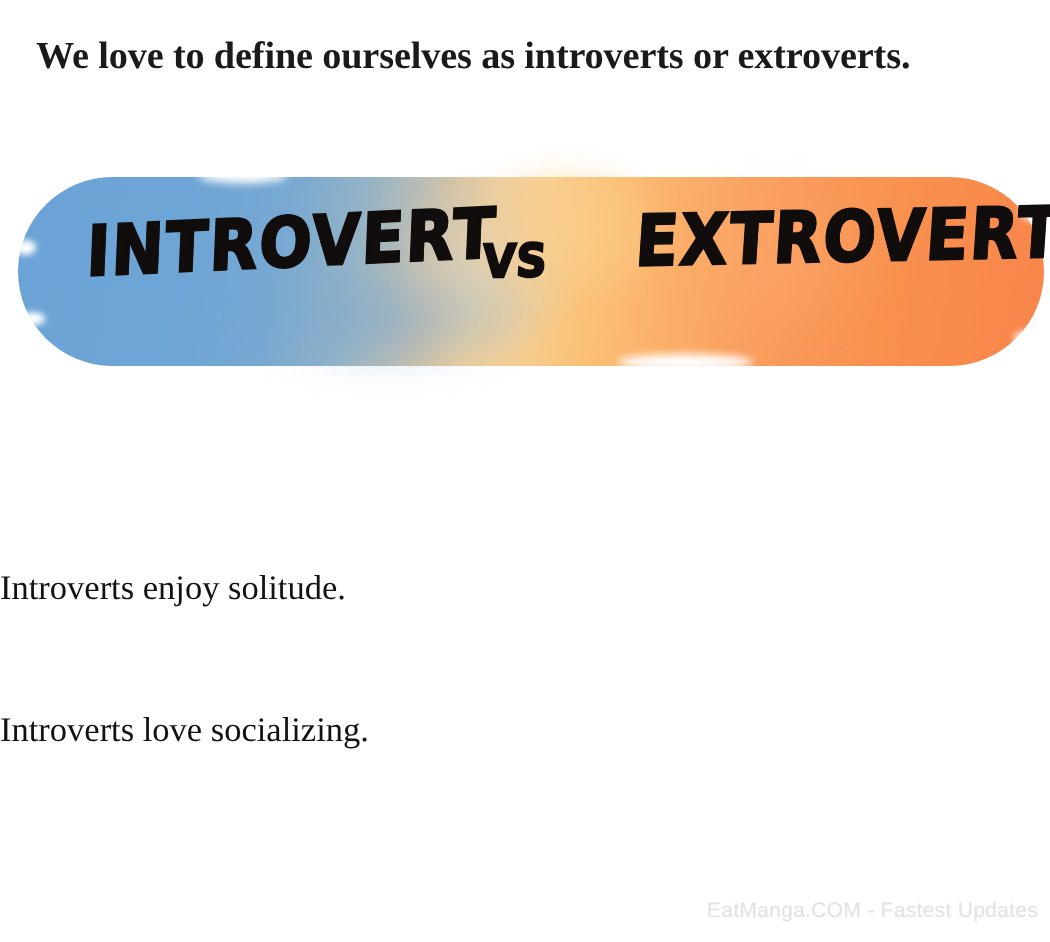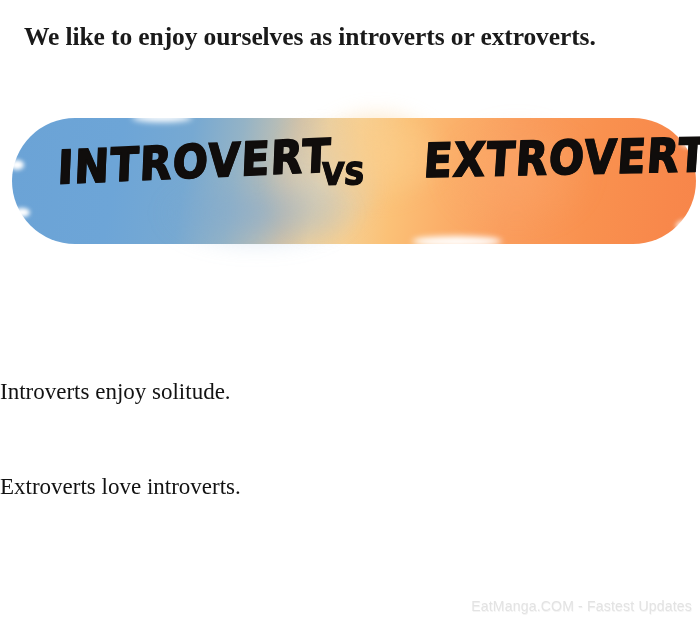--- a/index.html
+++ b/index.html
@@ -187,21 +187,21 @@
     letter-spacing: 0.2px;
     white-space: nowrap;
     text-shadow: 0.5px 0.5px 0 #f4f4f4;
   }
 </style>
 </head>
 <body>
 
 <div class="page">
 
-  <div class="headline">We like to enjoy ourselves as introverts or extroverts.</div>
+  <div class="headline">We love to define ourselves as introverts or extroverts.</div>
 
   <div class="banner-wrap">
 
     <div class="banner-pill"></div>
 
     <div class="blotch blotch-a"></div>
     <div class="blotch blotch-b"></div>
     <div class="blotch blotch-c"></div>
     <div class="blotch blotch-d"></div>
 
@@ -215,17 +215,17 @@
     <div class="banner-text">
       <div class="word word-introvert">INTROVERT</div>
       <div class="word word-vs">VS</div>
       <div class="word word-extrovert">EXTROVERT</div>
     </div>
 
   </div>
 
   <div class="caption caption-1">Introverts enjoy solitude.</div>
 
-  <div class="caption caption-2">Extroverts love introverts.</div>
+  <div class="caption caption-2">Introverts love socializing.</div>
 
   <div class="watermark">EatManga.COM - Fastest Updates</div>
 
 </div>
 
 </body></html>

